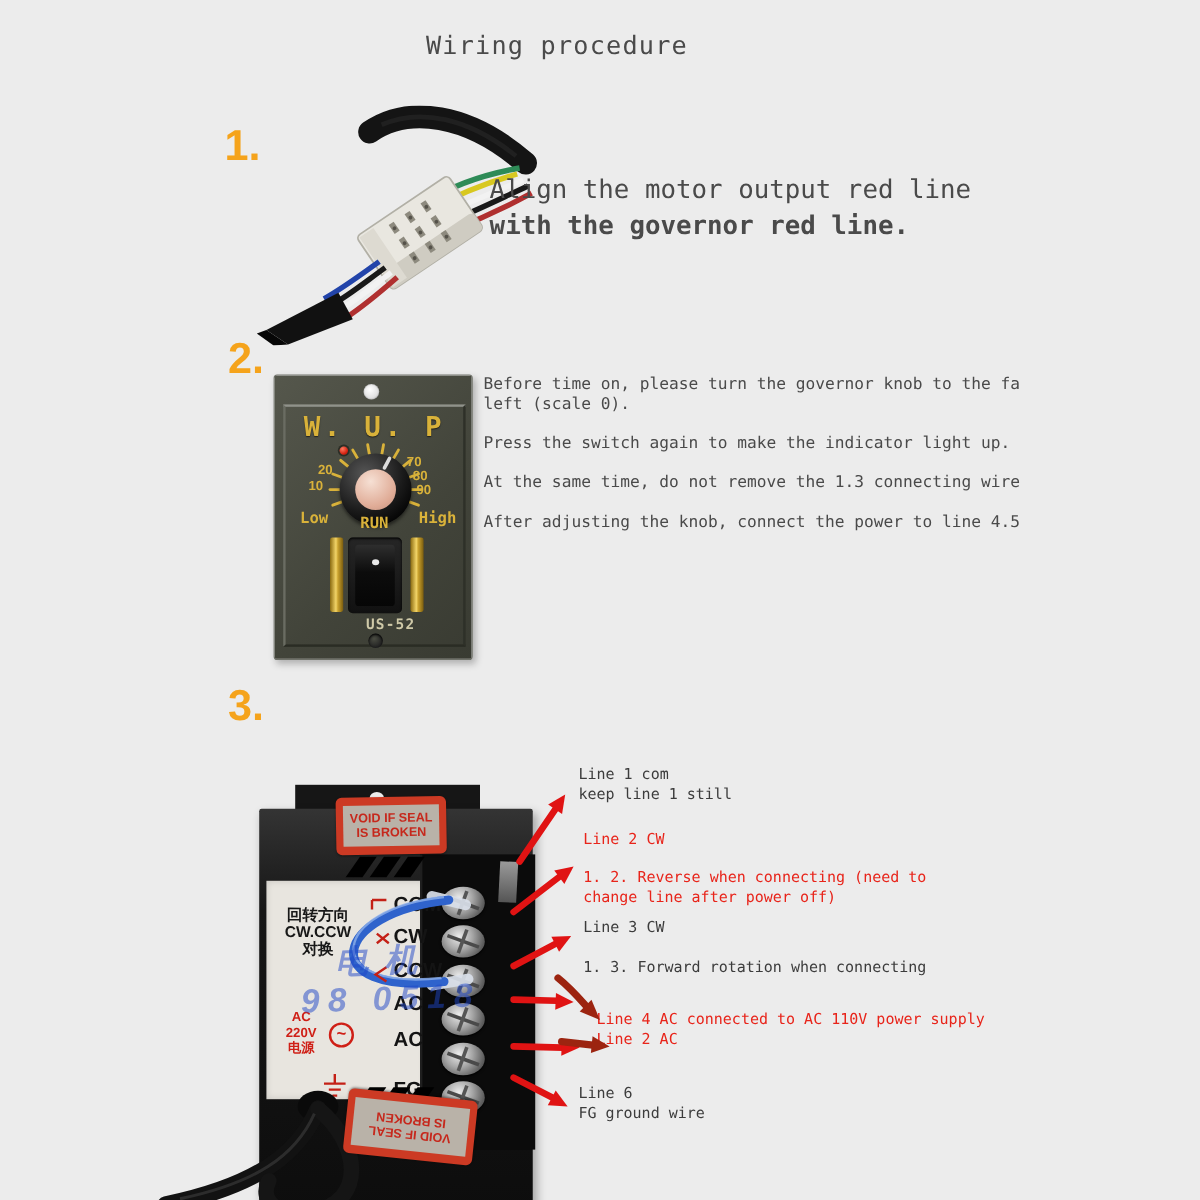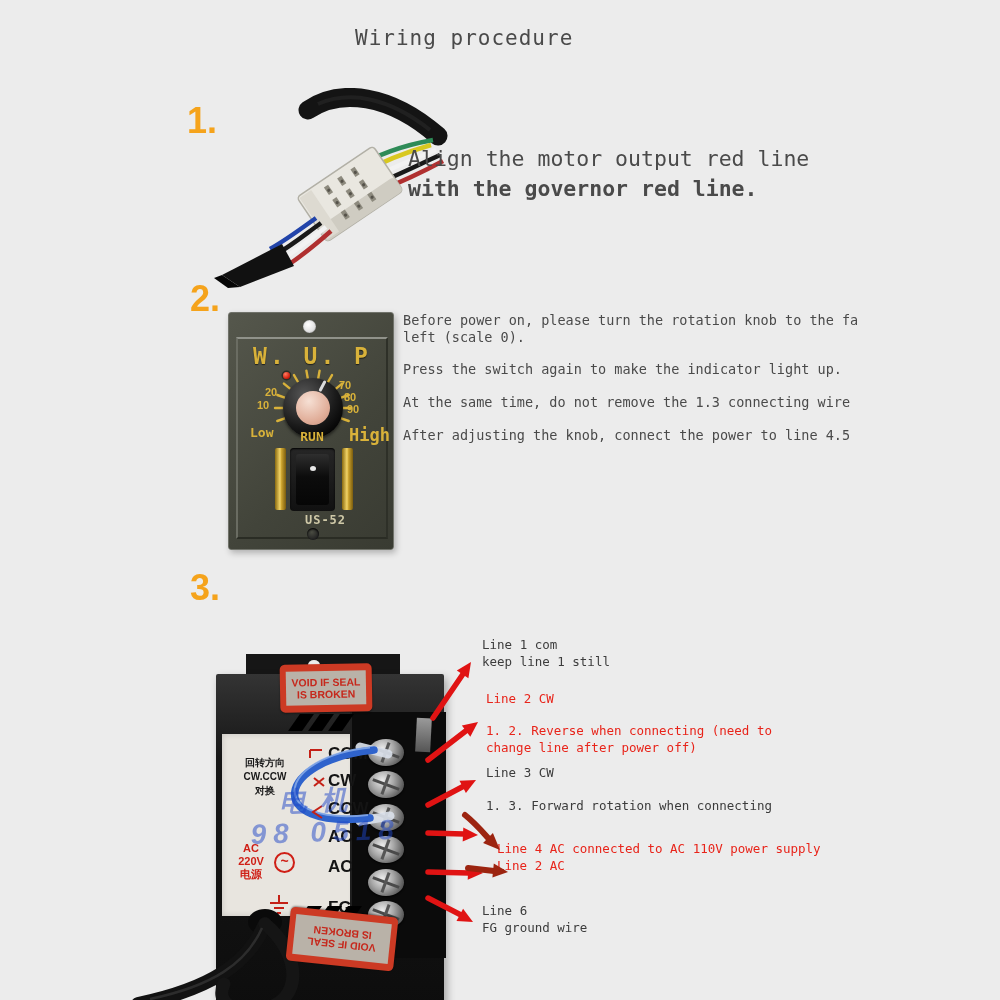--- a/index.html
+++ b/index.html
@@ -32,21 +32,21 @@
   .fp-brand{left:0;right:0;top:4px;text-align:center;font-size:23px;font-weight:bold;letter-spacing:3px;color:#d9b23a;text-shadow:0 1px 1px rgba(0,0,0,.6);}
   .fp-led{left:45px;top:33px;width:7px;height:7px;border-radius:50%;background:radial-gradient(circle at 35% 30%,#ff7a60,#d01808 70%,#7a0c04);box-shadow:0 0 0 1.5px #2c2e26;}
   .tick-num{font-family:"Liberation Sans",sans-serif;font-size:11px;font-weight:bold;color:#d9b23a;}
   .s20{left:27px;top:47px;} .s10{left:19px;top:60px;} .s70{left:101px;top:40px;} .s80{left:106px;top:52px;} .s90{left:109px;top:64px;}
   .fp-knob{left:45px;top:39px;width:60px;height:60px;border-radius:50%;
            background:radial-gradient(circle at 35% 28%,#555,#1a1a1a 55%,#000 85%);box-shadow:0 2px 3px rgba(0,0,0,.5);}
   .fp-knob-center{position:absolute;left:13px;top:13px;width:34px;height:34px;border-radius:50%;
            background:radial-gradient(circle at 38% 30%,#f6e0d4,#e0ac97 65%,#c28f7c);}
   .fp-knob-mark{position:absolute;left:38px;top:2px;width:3px;height:12px;background:#eee;border-radius:2px;transform:rotate(28deg);opacity:.9;}
   .fp-low{left:12px;top:86px;font-size:13px;font-weight:bold;color:#d9b23a;}
-  .fp-high{left:111px;top:86px;font-size:17px;font-weight:bold;color:#d9b23a;}
+  .fp-high{left:111px;top:86px;font-size:13px;font-weight:bold;color:#d9b23a;}
   .fp-run{left:0;right:0;top:90px;text-align:center;font-size:13px;font-weight:bold;color:#d9b23a;}
   .goldbar{top:109px;width:11px;height:62px;background:linear-gradient(90deg,#8a6a10,#f2d express);
            background:linear-gradient(90deg,#8a6a10,#f2d468 45%,#caa22e 60%,#7a5c0e);border-radius:2px;}
   .gb-left{left:37px;} .gb-right{left:104px;}
   .rocker{left:52px;top:109px;width:45px;height:63px;background:linear-gradient(180deg,#262626,#111);border-radius:4px;box-shadow:inset 0 1px 2px #000;}
   .rocker-in{position:absolute;left:6px;top:6px;width:33px;height:51px;border-radius:3px;background:linear-gradient(180deg,#2e2e2e,#0c0c0c 45%,#060606);}
   .rocker-dot{position:absolute;left:14px;top:12px;width:6px;height:5px;border-radius:50%;background:#e8e8e8;}
   .fp-model{left:0;right:0;top:174px;text-align:center;font-size:12px;font-weight:bold;letter-spacing:1px;color:#cfc9a8;margin-left:27px;}
   .fp-screw-bot{left:69px;top:189px;width:12px;height:12px;border-radius:50%;background:radial-gradient(circle at 40% 35%,#4a4c42,#222 70%);box-shadow:inset 0 1px 2px #000;}
 
@@ -59,21 +59,21 @@
   .seal-top{left:70px;top:10px;transform:rotate(-1deg);z-index:6;}
   .seal-bot{left:78px;top:258px;width:108px;height:54px;transform:rotate(186deg);z-index:6;}
   .seal-band{position:absolute;left:6px;right:6px;top:7px;bottom:7px;background:#b9b2a8;display:flex;flex-direction:column;justify-content:center;}
   .seal-line{text-align:center;font-family:"Liberation Sans",sans-serif;font-weight:bold;font-size:10.5px;color:#c6281c;line-height:12px;}
   .vents{display:flex;gap:6px;z-index:5;}
   .vents-top{left:84px;top:60px;} .vents-bot{left:92px;top:252px;}
   .vent{width:14px;height:17px;background:#000;transform:skewX(-35deg);}
   .bd-tab{left:206px;top:64px;width:15px;height:34px;background:linear-gradient(180deg,#9a9a9a,#555);transform:rotate(3deg);z-index:2;}
   .bd-label{left:12px;top:80px;width:132px;height:182px;background:#e8e5df;z-index:1;box-shadow:inset 0 0 6px rgba(0,0,0,.15);}
   .cn-block{left:20px;top:102px;width:70px;text-align:center;z-index:2;color:#181818;font-family:"Liberation Sans",sans-serif;font-weight:bold;}
-  .cn-l{font-size:10px;line-height:14px;}
+  .cn-l{font-size:13px;line-height:14px;}
   .t-label{left:118px;width:44px;font-family:"Liberation Sans",sans-serif;font-weight:bold;font-size:17px;color:#141414;z-index:2;}
   .t0{top:90px;} .t1{top:117px;} .t2{top:145px;} .t3{top:173px;} .t4{top:203px;} .t5{top:244px;}
   .blk{left:140px;top:58px;width:94px;height:246px;background:#0b0b0b;z-index:1;border-left:2px solid #1f1f1f;}
   .screw{left:158px;width:36px;height:27px;border-radius:50%;z-index:2;
          background:radial-gradient(circle at 40% 35%,#ececec,#a8a8a8 40%,#5e5e5e 75%,#3a3a3a);box-shadow:0 1px 2px #000;}
   .screw::before{content:"";position:absolute;left:4px;top:12px;width:28px;height:3px;background:#4a4a4a;transform:rotate(20deg);}
   .screw::after{content:"";position:absolute;left:16px;top:3px;width:3px;height:21px;background:#555;transform:rotate(20deg);}
   .sc0{top:85px;} .sc1{top:117px;} .sc2{top:150px;} .sc3{top:182px;} .sc4{top:215px;} .sc5{top:247px;}
   .pow{left:20px;top:188px;z-index:2;color:#cf1f16;font-family:"Liberation Sans",sans-serif;font-weight:bold;text-align:center;width:42px;}
   .pow div{font-size:11px;line-height:13px;}
@@ -190,21 +190,21 @@
         <div class="rocker-in">
           <div class="rocker-dot"></div>
         </div>
       </div>
       <div class="abs goldbar gb-right"></div>
       <div class="abs fp-model">US-52</div>
       <div class="abs fp-screw-bot"></div>
     </div>
   </div>
 
-  <div class="abs note" style="top:312px">Before power on, please turn the rotation knob to the fa</div>
+  <div class="abs note" style="top:312px">Before time on, please turn the governor knob to the fa</div>
   <div class="abs note" style="top:329px">left (scale 0).</div>
   <div class="abs note" style="top:361px">Press the switch again to make the indicator light up.</div>
   <div class="abs note" style="top:394px">At the same time, do not remove the 1.3 connecting wire</div>
   <div class="abs note" style="top:427px">After adjusting the knob, connect the power to line 4.5</div>
 
   <div class="abs step-num n3">3.</div>
 
   <div class="abs bd">
     <div class="abs bd-flange"></div>
     <div class="abs bd-flange-hole"></div>

